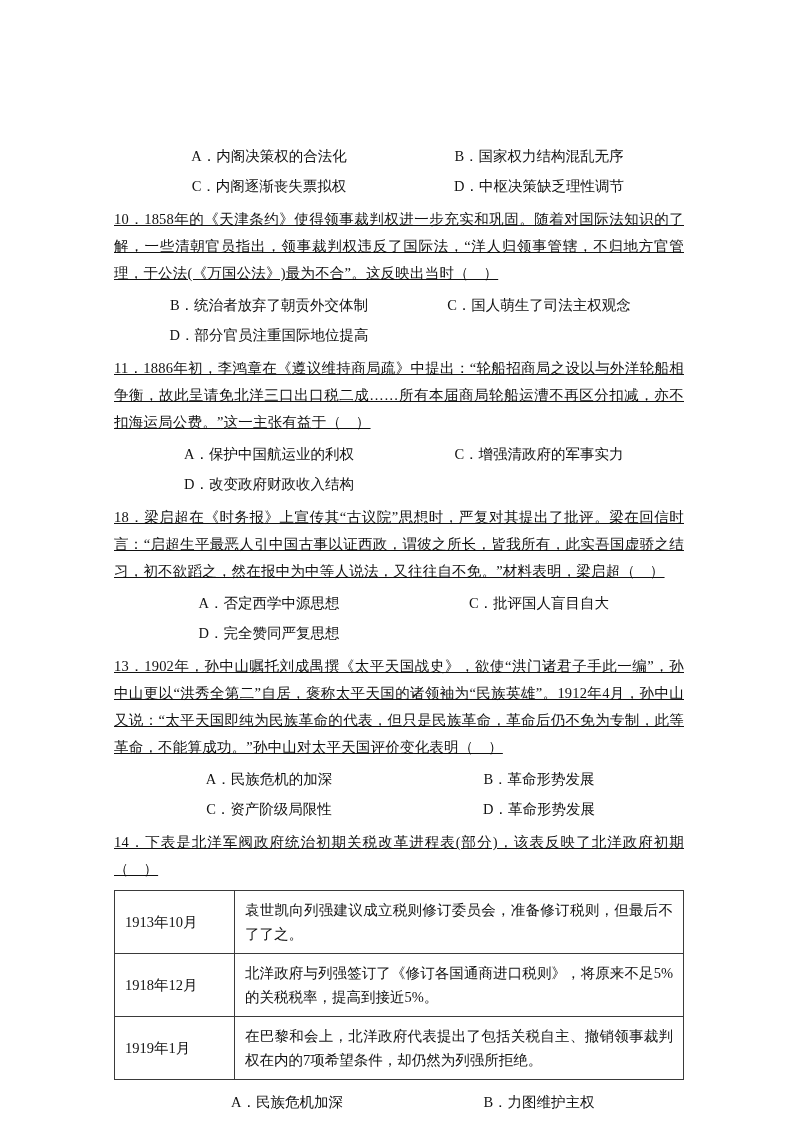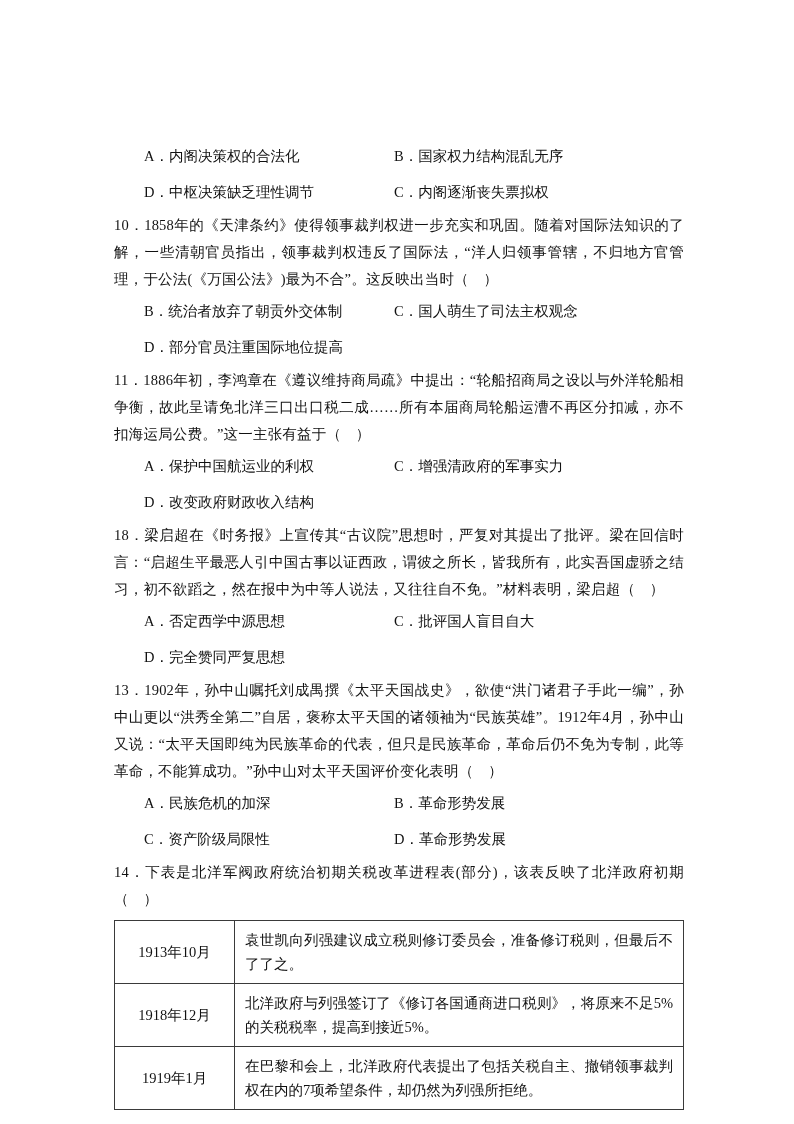--- a/index.html
+++ b/index.html
@@ -16,62 +16,63 @@
     height: 1124px;
     background: #ffffff;
     padding: 138px 110px 0 114px;
     font-size: 14.5px;
     line-height: 27px;
   }
   .question { margin: 0; }
   .stem {
     text-align: justify;
     letter-spacing: 0.2px;
+    text-decoration: underline;
   }
   .opt-grid {
     display: grid;
     grid-template-columns: 250px 1fr;
     padding-left: 30px;
-    row-gap: 9px;
+    row-gap: 3px;
     margin: 5px 0 6px 0;
+    text-align: center;
   }
   .opt-grid.wide-indent {
     grid-template-columns: 214px 1fr;
     padding-left: 66px;
   }
   .opt { display: block; white-space: nowrap; }
   .tariff-table {
     width: 100%;
     border-collapse: collapse;
     margin: 7px 0 9px 0;
   }
   .tariff-table td {
     border: 1px solid #3a3a3a;
     padding: 7px 10px;
     vertical-align: middle;
     line-height: 24px;
   }
   .date-cell {
     width: 120px;
     white-space: nowrap;
-    text-align: center;
   }
   .content-cell { text-align: justify; }
 </style>
 </head>
 <body>
 
 <div class="page">
 
   <section class="question">
     <div class="opt-grid">
       <span class="opt">A．内阁决策权的合法化</span>
       <span class="opt">B．国家权力结构混乱无序</span>
+      <span class="opt">C．内阁逐渐丧失票拟权</span>
       <span class="opt">D．中枢决策缺乏理性调节</span>
-      <span class="opt">C．内阁逐渐丧失票拟权</span>
     </div>
   </section>
 
   <section class="question">
     <p class="stem">10．1858年的《天津条约》使得领事裁判权进一步充实和巩固。随着对国际法知识的了解，一些清朝官员指出，领事裁判权违反了国际法，“洋人归领事管辖，不归地方官管理，于公法(《万国公法》)最为不合”。这反映出当时（　）</p>
     <div class="opt-grid">
       <span class="opt">B．统治者放弃了朝贡外交体制</span>
       <span class="opt">C．国人萌生了司法主权观念</span>
       <span class="opt">D．部分官员注重国际地位提高</span>
     </div>

